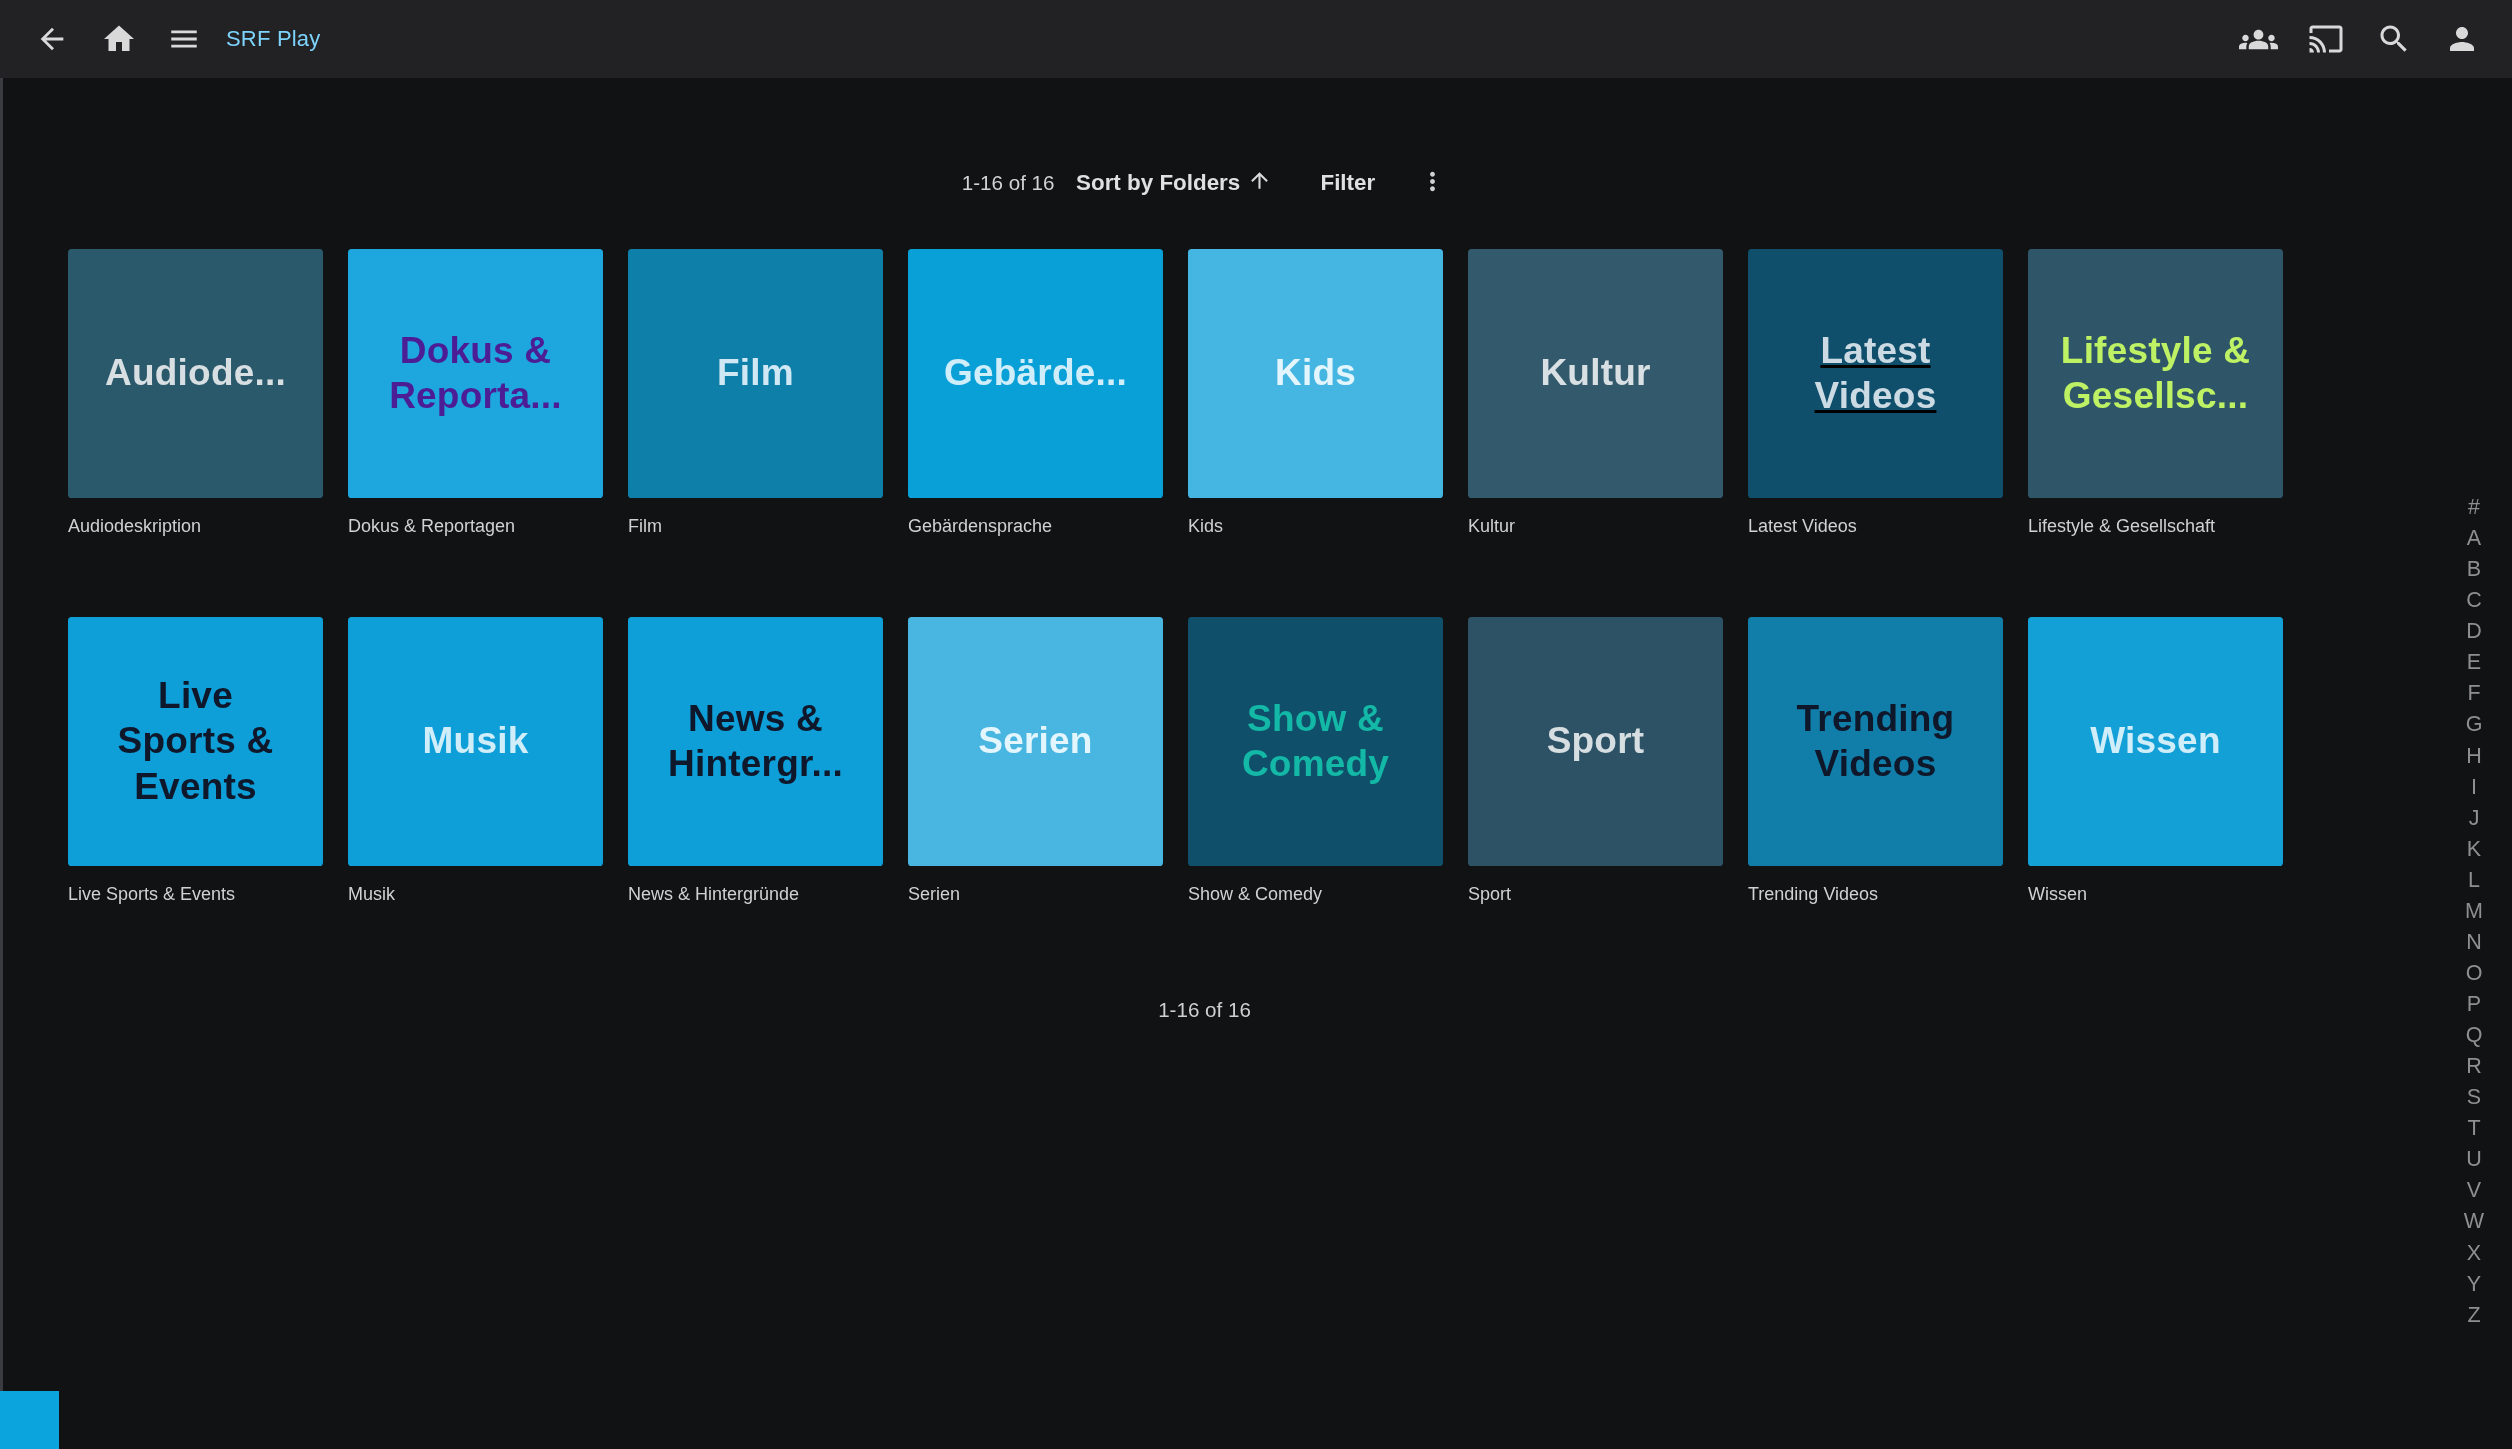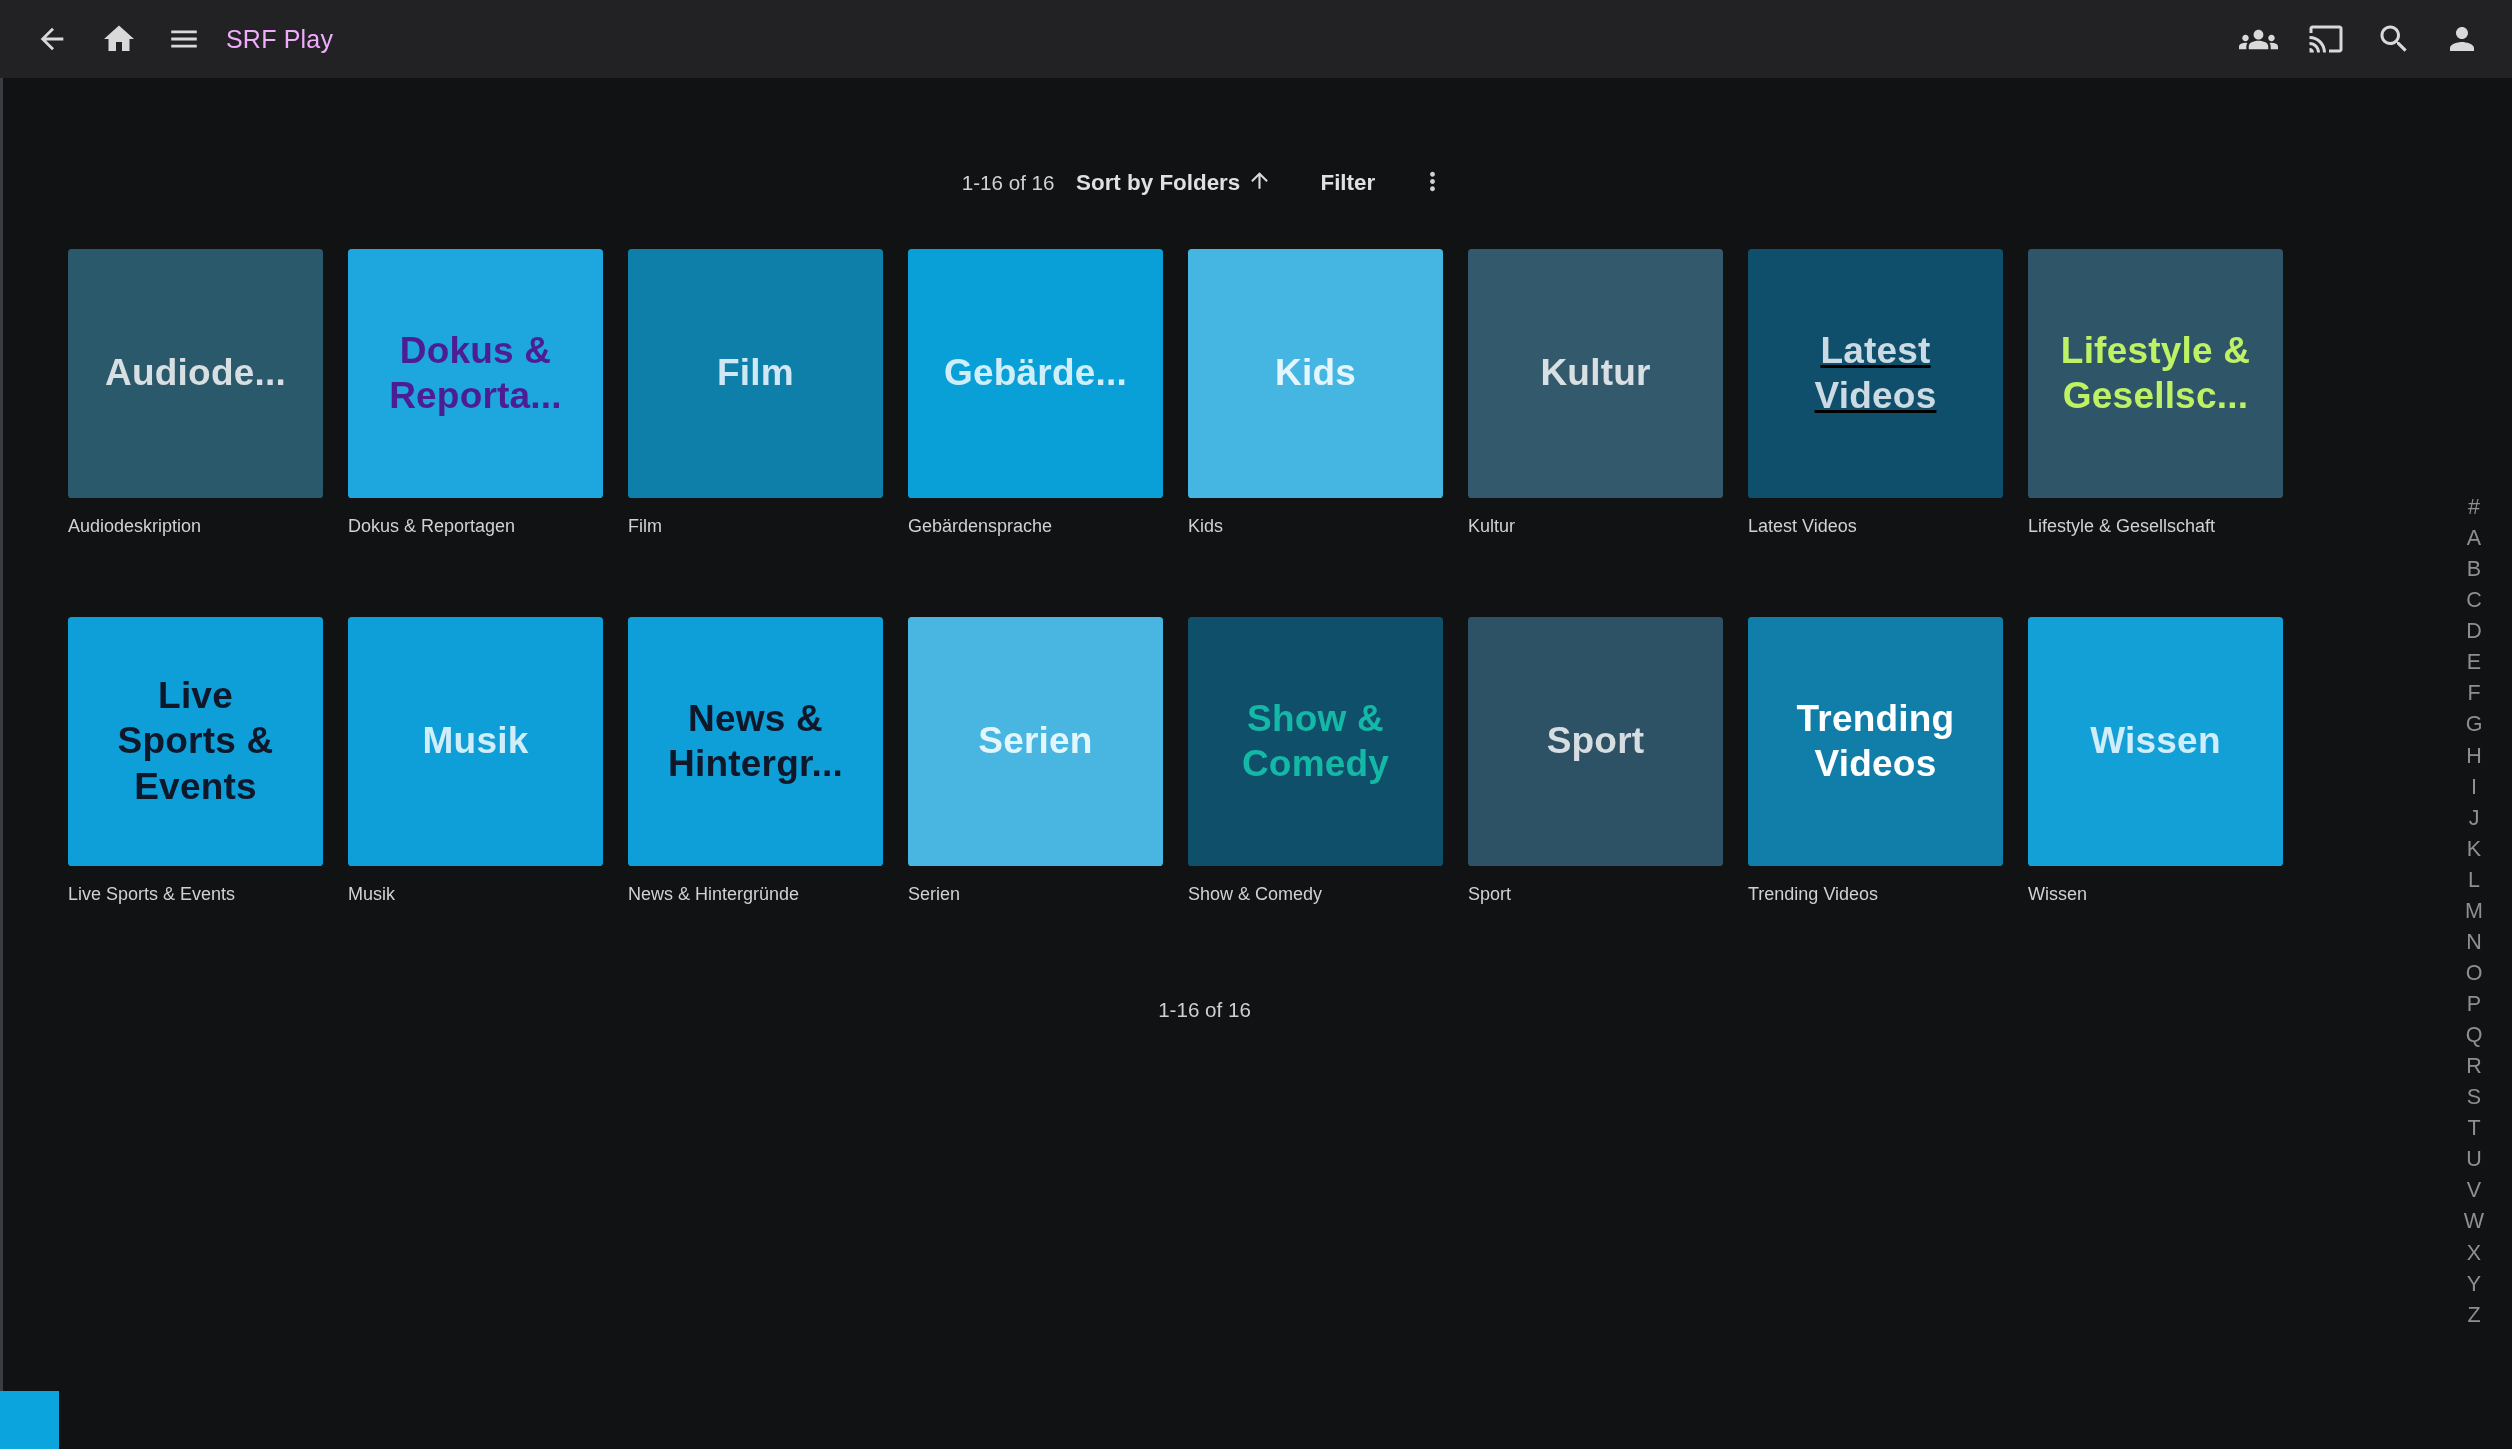--- a/index.html
+++ b/index.html
@@ -17,21 +17,21 @@
   .iconbtn{
     background:none;border:none;padding:0;margin:0;cursor:pointer;
     width:39px;height:39px;display:flex;align-items:center;justify-content:center;
     color:#d9d9d9;flex:0 0 auto;
   }
   .iconbtn svg{display:block;}
   .ib-back{margin-left:32px;}
   .ib-home{margin-left:28px;}
   .ib-menu{margin-left:26px;}
   .appbar-title{
-    margin-left:23px;color:#f0abfc;font-size:25px;letter-spacing:0.2px;
+    margin-left:23px;color:#7dd3fc;font-size:22px;letter-spacing:0.2px;
     white-space:nowrap;
   }
   .appbar-spacer{flex:1 1 auto;}
   .ib-right{margin-right:29px;}
   .ib-last{margin-right:30.5px;}
   
   .content{position:absolute;top:78px;left:0;right:103px;}
   
   .controls{
     margin-top:90px;height:30.5px;
@@ -263,21 +263,21 @@
         <div class="caption">Show &amp; Comedy</div>
       </div>
       <div class="cell">
         <div class="tile" style="background-color: rgb(45, 82, 101);">
             <span class="tile-label" style="color: rgb(214, 222, 226);">Sport</span>
           </div>
         <div class="caption">Sport</div>
       </div>
       <div class="cell">
         <div class="tile" style="background-color: rgb(17, 126, 169);">
-            <span class="tile-label" style="color: #ffffff;">Trending
+            <span class="tile-label" style="color: #0f172a;">Trending
 Videos</span>
           </div>
         <div class="caption">Trending Videos</div>
       </div>
       <div class="cell">
         <div class="tile" style="background-color: rgb(19, 160, 215);">
             <span class="tile-label" style="color: rgb(208, 237, 250);">Wissen</span>
           </div>
         <div class="caption">Wissen</div>
       </div>

